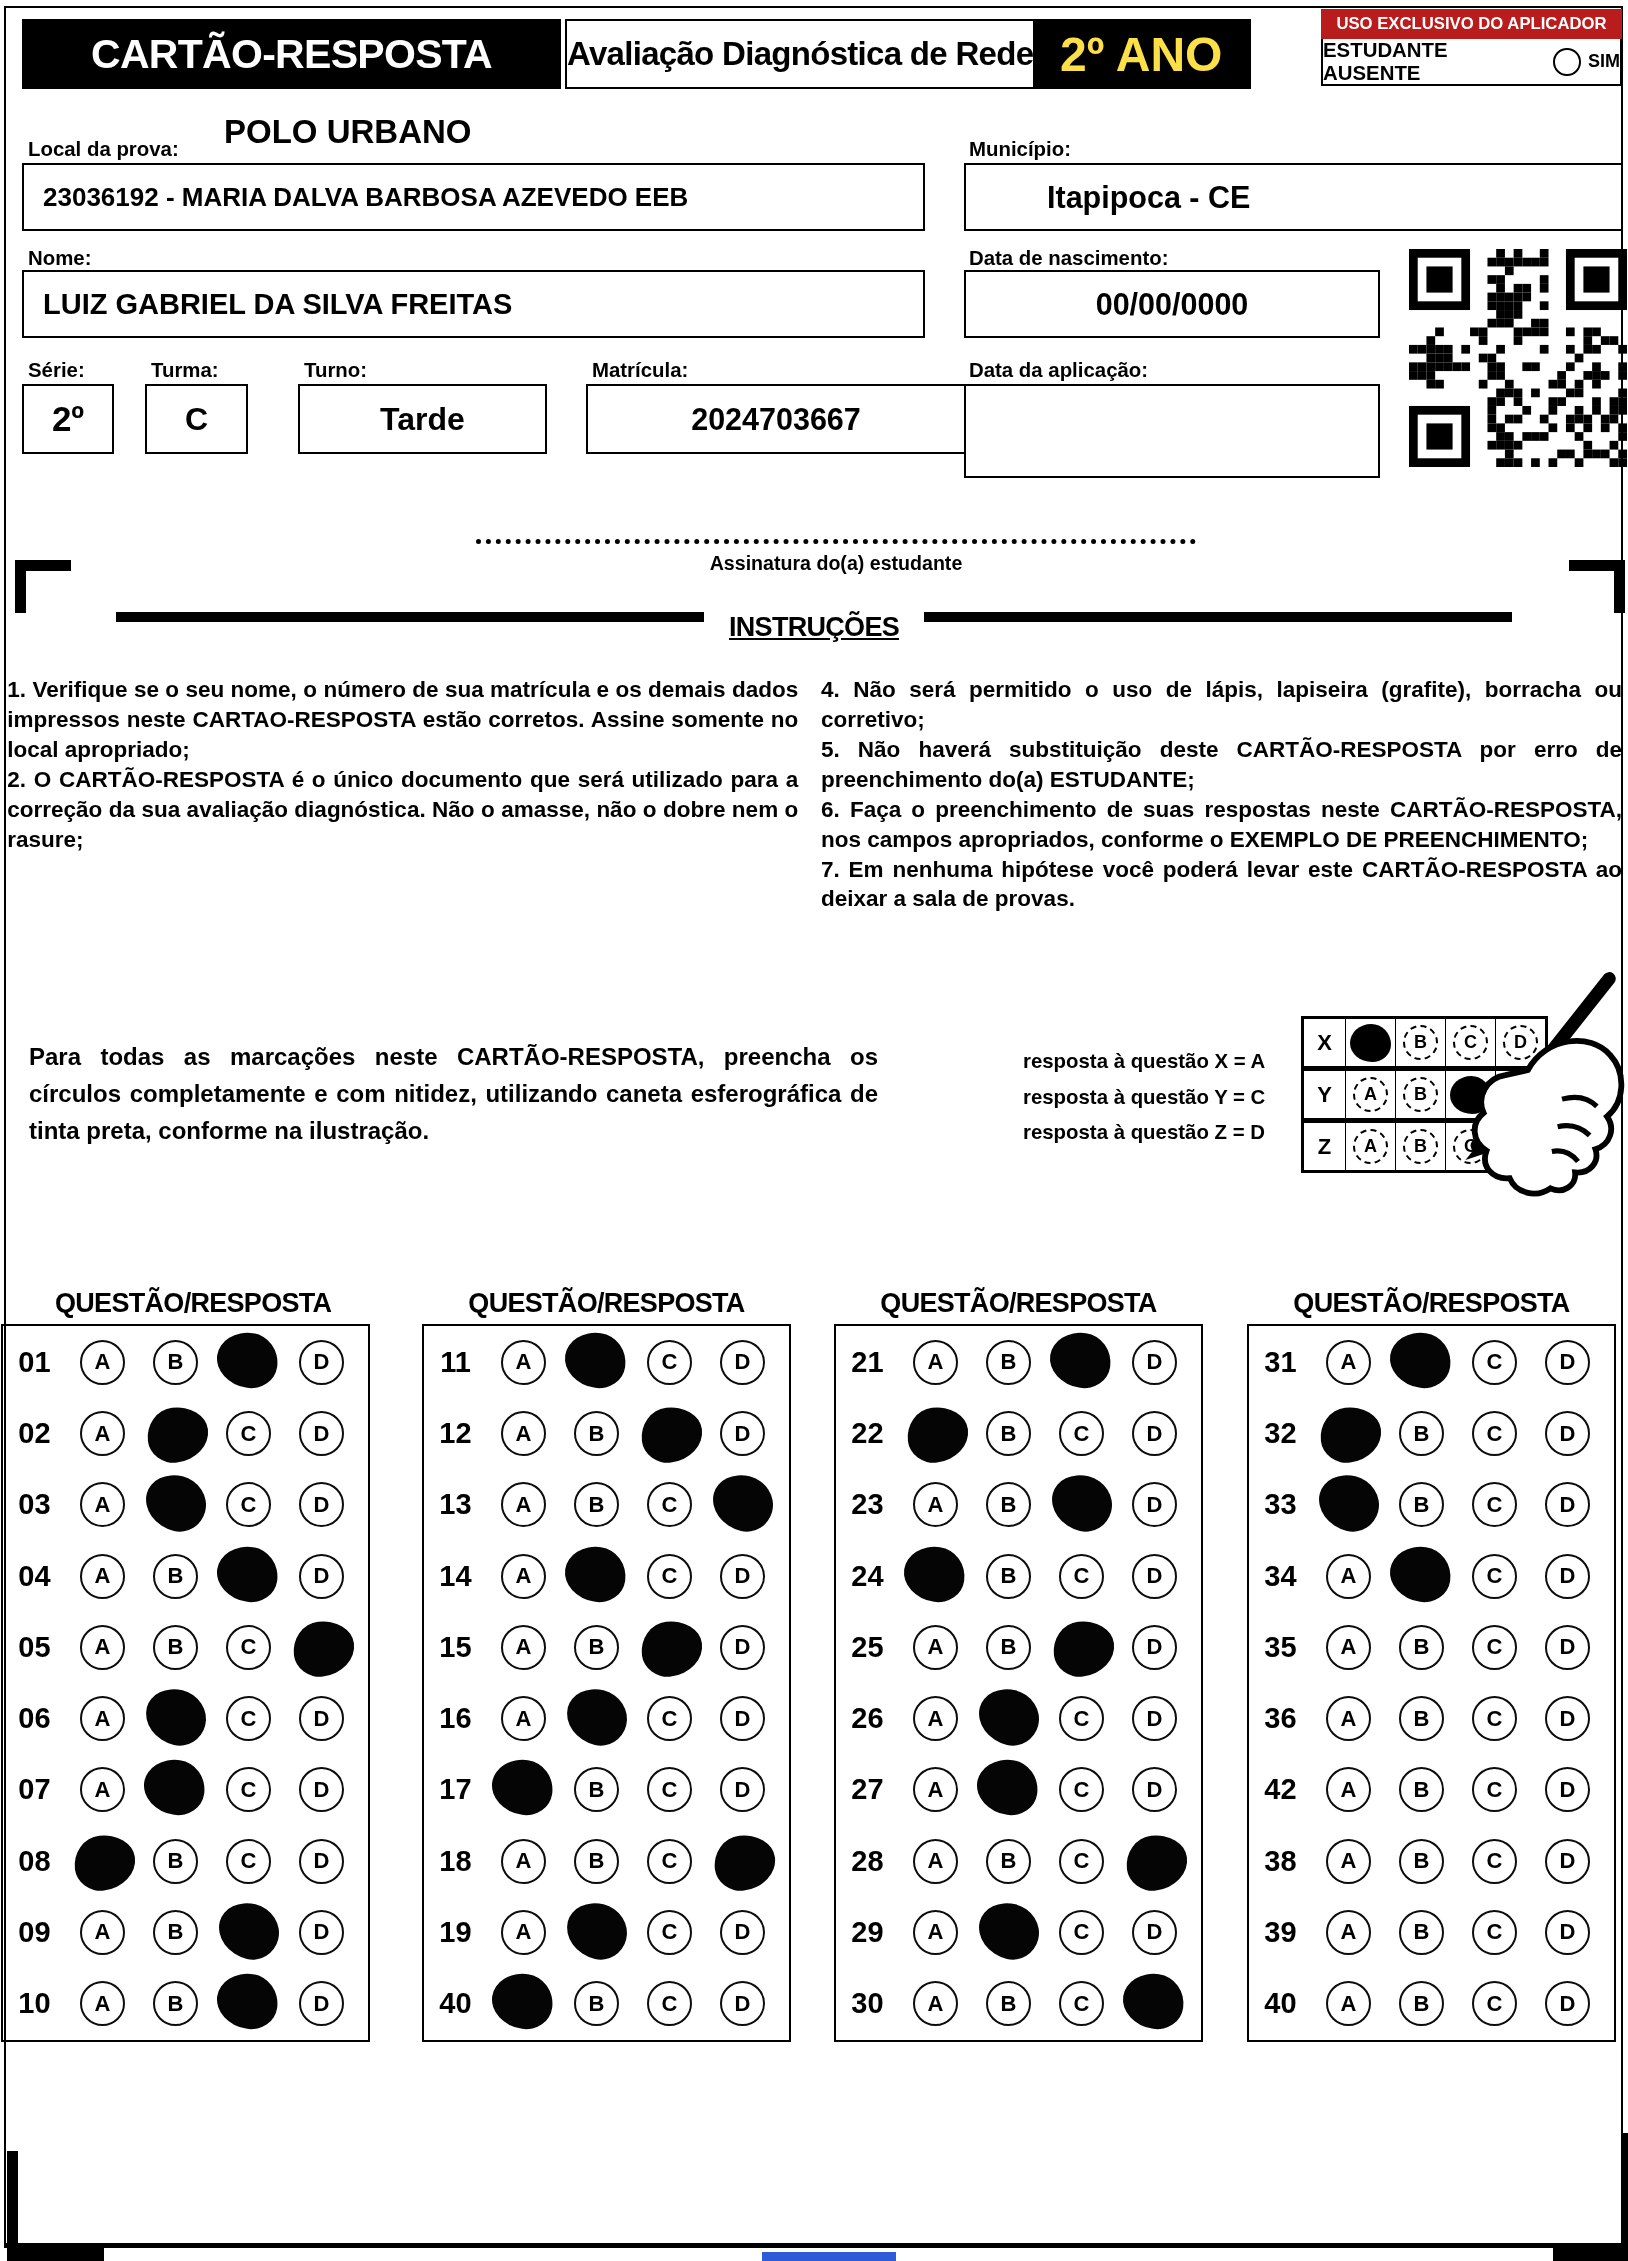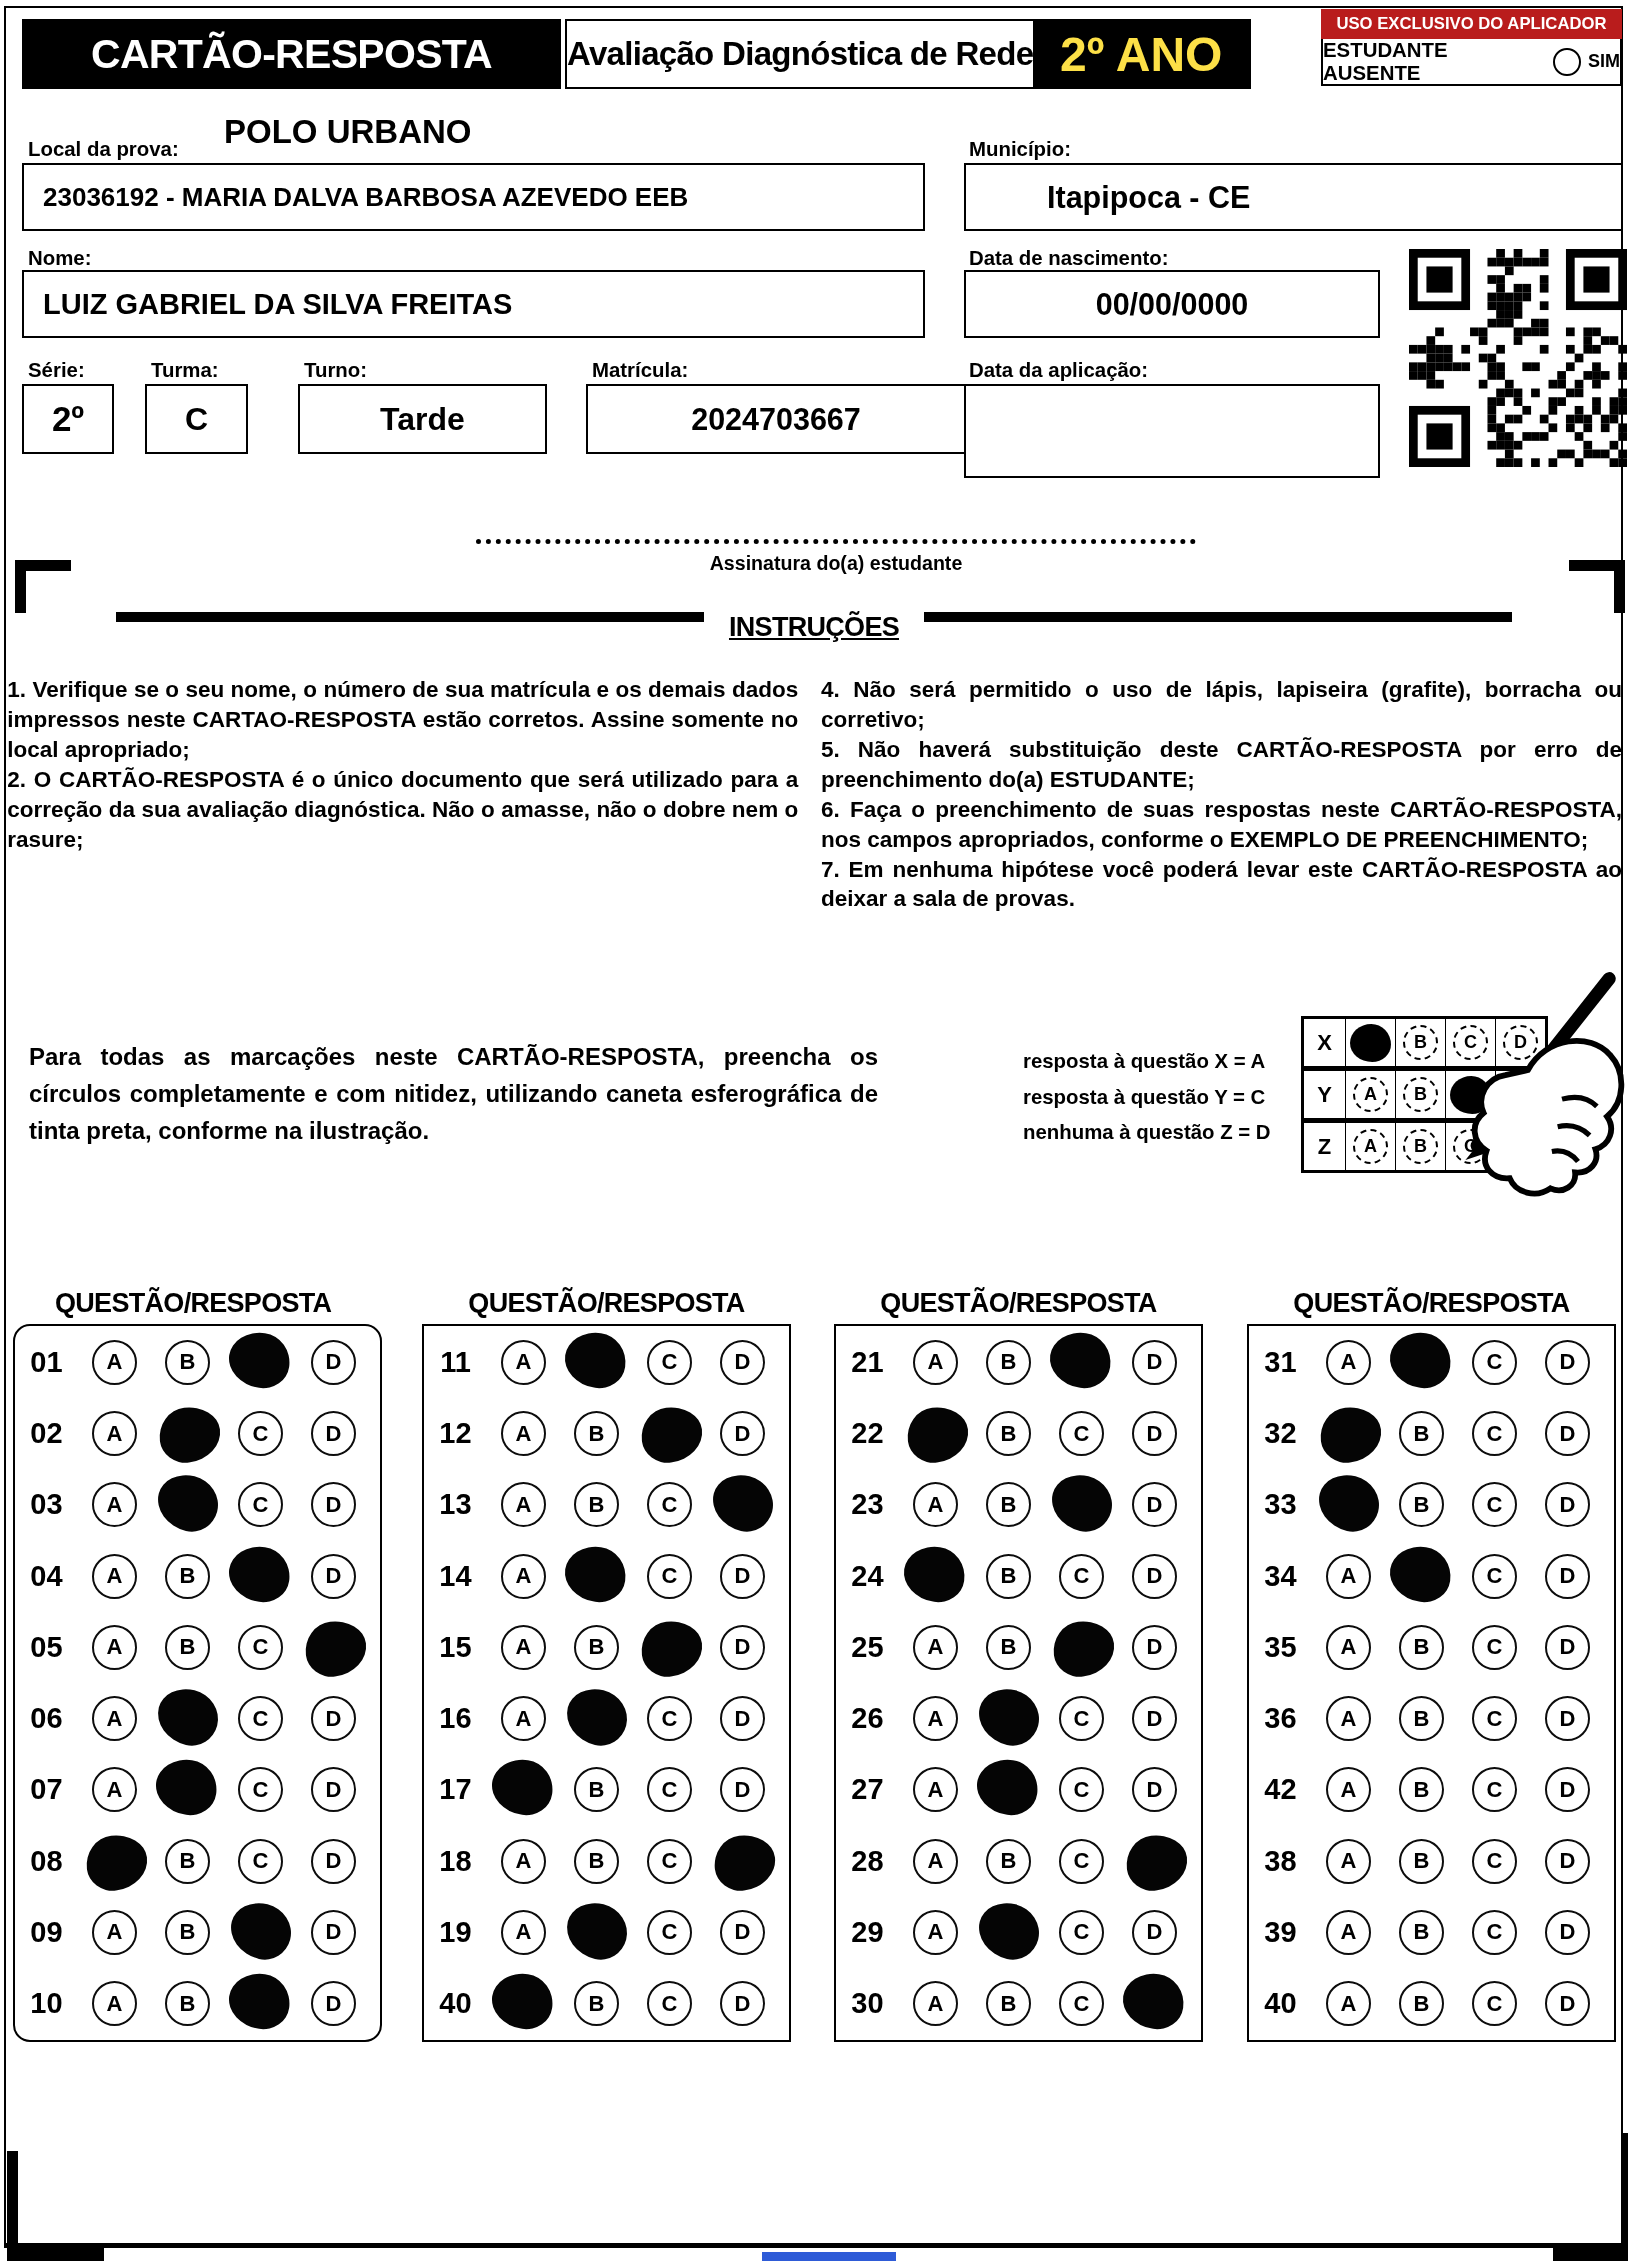--- a/index.html
+++ b/index.html
@@ -325,21 +325,21 @@
       <p>4. Não será permitido o uso de lápis, lapiseira (grafite), borracha ou corretivo;</p>
       <p>5. Não haverá substituição deste CARTÃO-RESPOSTA por erro de preenchimento do(a) ESTUDANTE;</p>
       <p>6. Faça o preenchimento de suas respostas neste CARTÃO-RESPOSTA, nos campos apropriados, conforme o EXEMPLO DE PREENCHIMENTO;</p>
       <p>7. Em nenhuma hipótese você poderá levar este CARTÃO-RESPOSTA ao deixar a sala de provas.</p>
     </div>
 
   <div class="abs ex-para">Para todas as marcações neste CARTÃO-RESPOSTA, preencha os círculos completamente e com nitidez, utilizando caneta esferográfica de tinta preta, conforme na ilustração.</div>
   <div class="abs ex-legend">
       <div>resposta à questão X = A</div>
       <div>resposta à questão Y = C</div>
-      <div>nenhuma à questão Z = D</div>
+      <div>resposta à questão Z = D</div>
     </div>
   <div class="abs ex-grid">
       <div class="ex-row">
         <div class="ex-cell lab">X</div>
         <div class="ex-cell">
           <div class="ex-fill"></div>
         </div>
         <div class="ex-cell">
           <div class="ex-circle">B</div>
         </div>
@@ -387,21 +387,21 @@
     <path d="M150 142 C175 96 236 90 263 121 C286 146 283 186 259 206 C271 223 263 245 243 251
              C249 269 235 285 215 283 C217 301 199 313 181 305 C161 319 133 311 125 291
              C101 293 85 275 93 253 C73 241 71 215 89 201 C79 179 93 153 119 149 Z" fill="#fff" stroke="#000" stroke-width="8"></path>
     <path d="M197 182 q30 -8 48 10 M191 220 q26 -6 44 12 M183 254 q22 -4 36 14" fill="none" stroke="#000" stroke-width="7"></path>
   </svg>
 
   <div class="abs ans-head" style="left:8.7px;">QUESTÃO/RESPOSTA</div>
   <div class="abs ans-head" style="left:422px;">QUESTÃO/RESPOSTA</div>
   <div class="abs ans-head" style="left:834px;">QUESTÃO/RESPOSTA</div>
   <div class="abs ans-head" style="left:1247px;">QUESTÃO/RESPOSTA</div>
-  <div class="abs ans-box" style="left:13px;border-radius:17px;">
+  <div class="abs ans-box" style="left:1px;">
       <div class="q-row">
         <div class="q-num">01</div>
         <div class="opt-cell">
           <div class="bubble">A</div>
         </div>
         <div class="opt-cell">
           <div class="bubble">B</div>
         </div>
         <div class="opt-cell">
           <div class="mark v0"></div>

